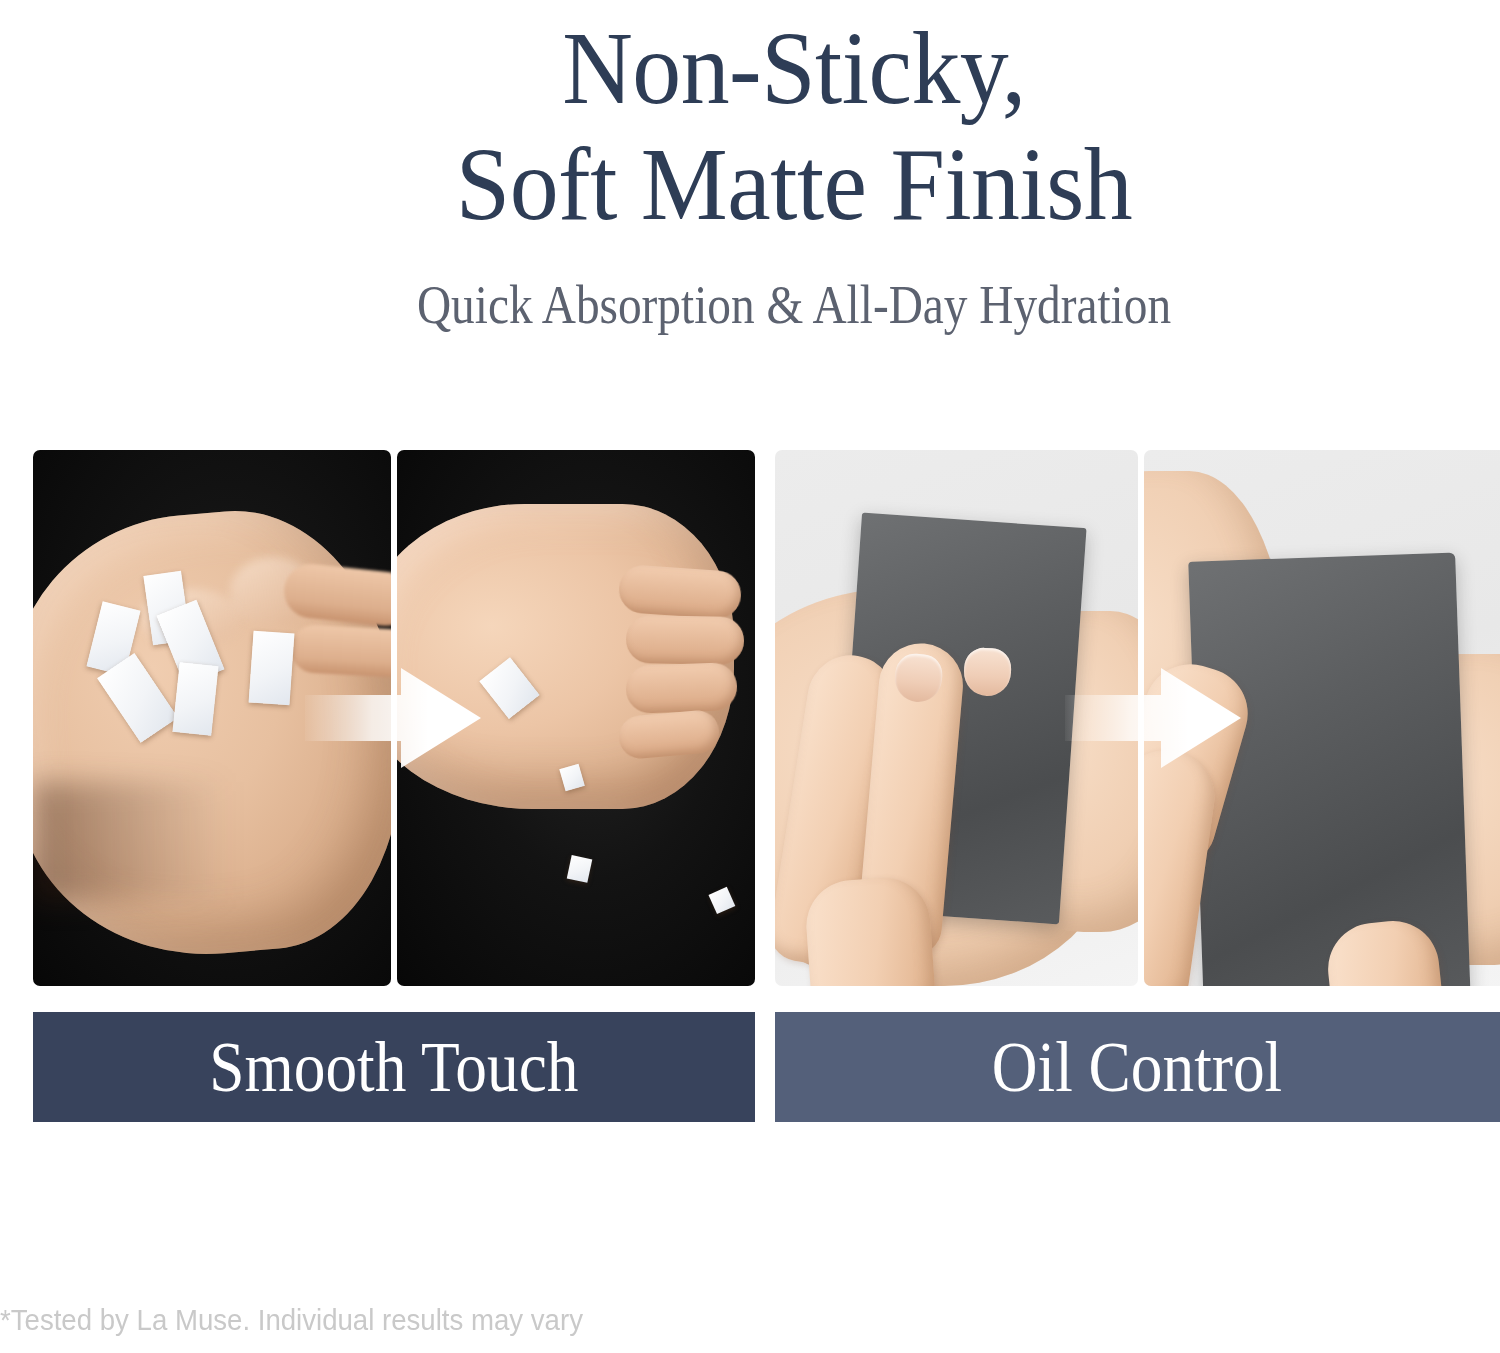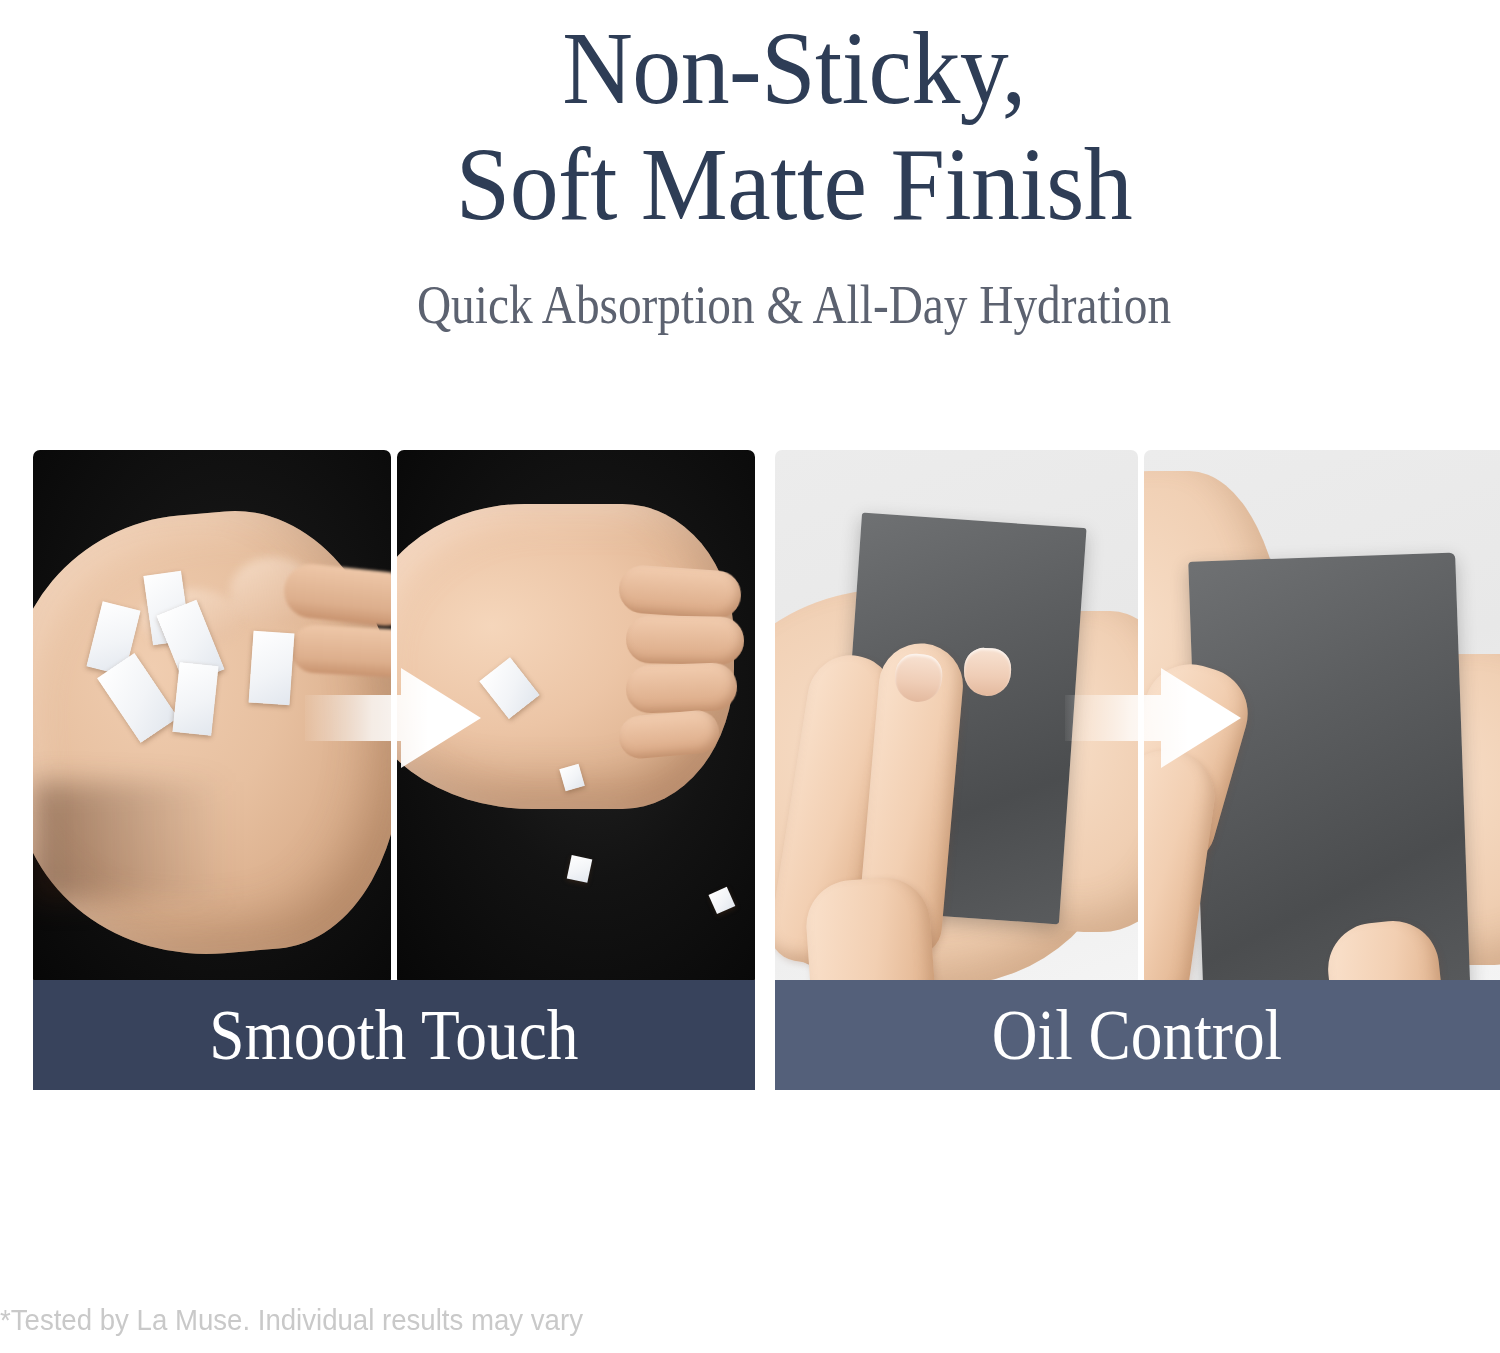--- a/index.html
+++ b/index.html
@@ -181,21 +181,21 @@
     height: 112px;
     pointer-events: none;
     z-index: 6;
   }
   .arrow--left  { left: 272px; }
   .arrow--right { left: 290px; }
 
   
   .labels {
     position: absolute;
-    top: 980px;
+    top: 1012px;
     left: 0;
     width: 1500px;
     height: 110px;
   }
   .label-bar {
     position: absolute;
     top: 0;
     height: 110px;
     display: flex;
     align-items: center;

